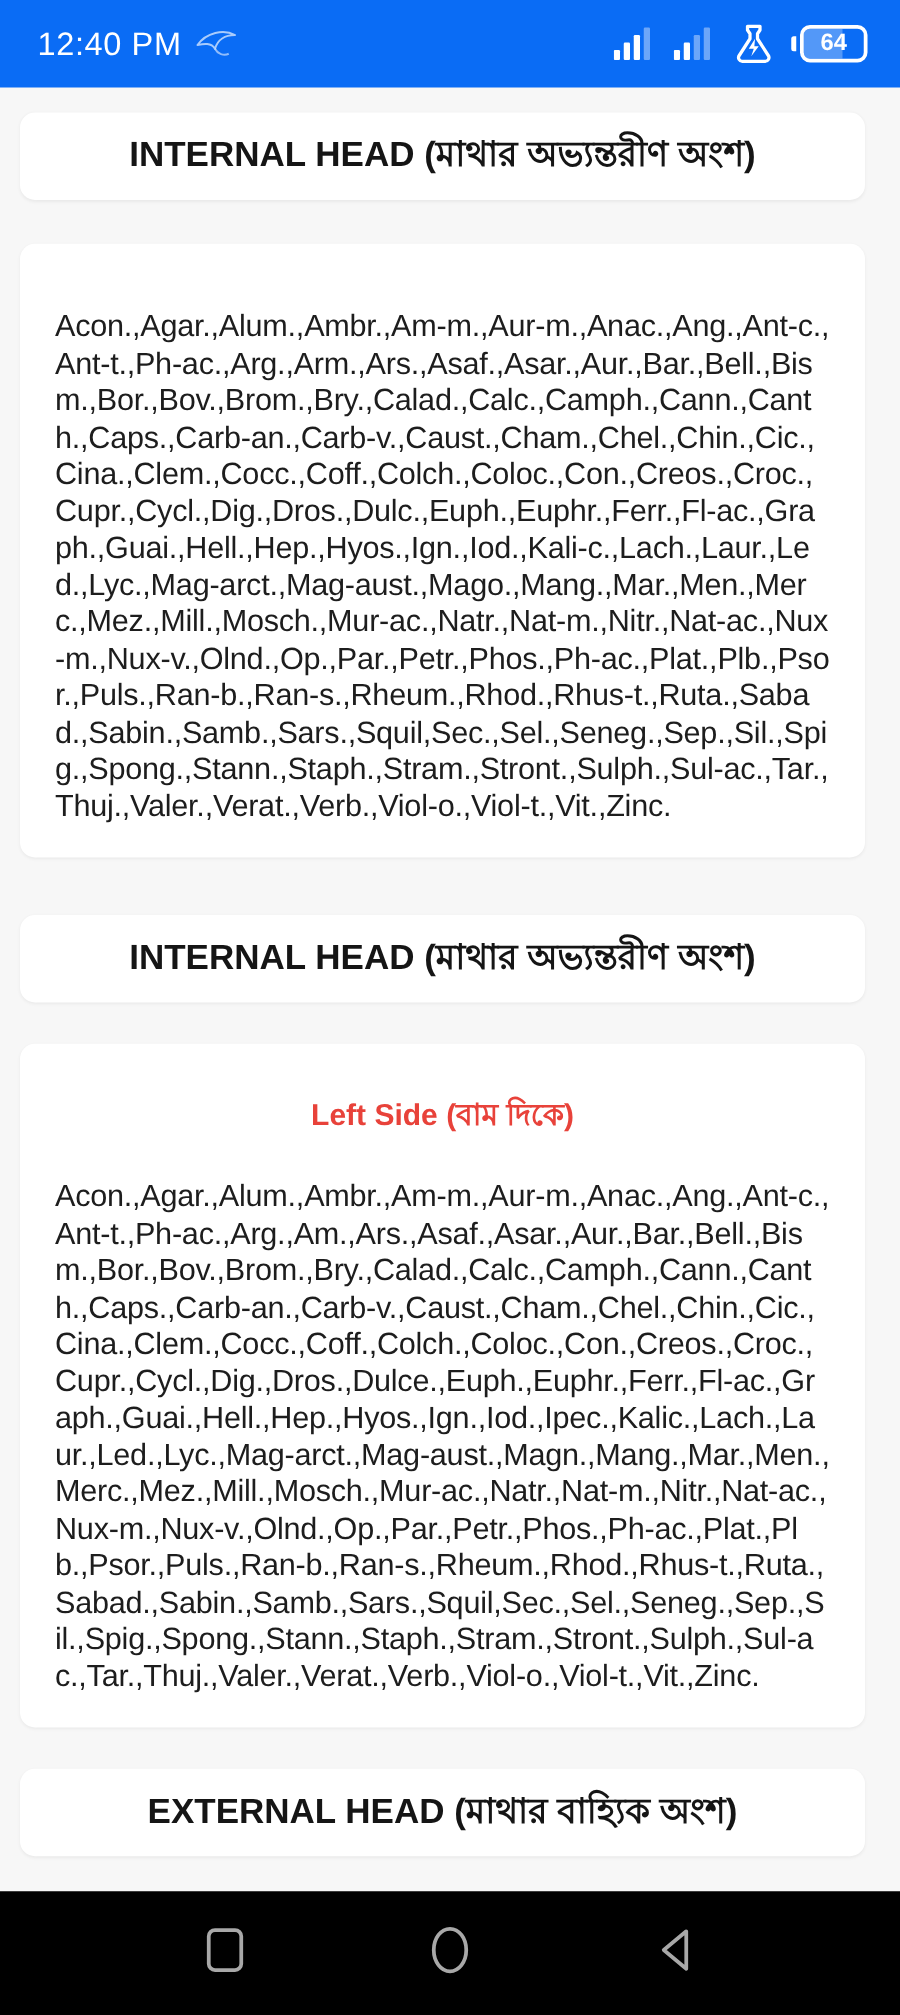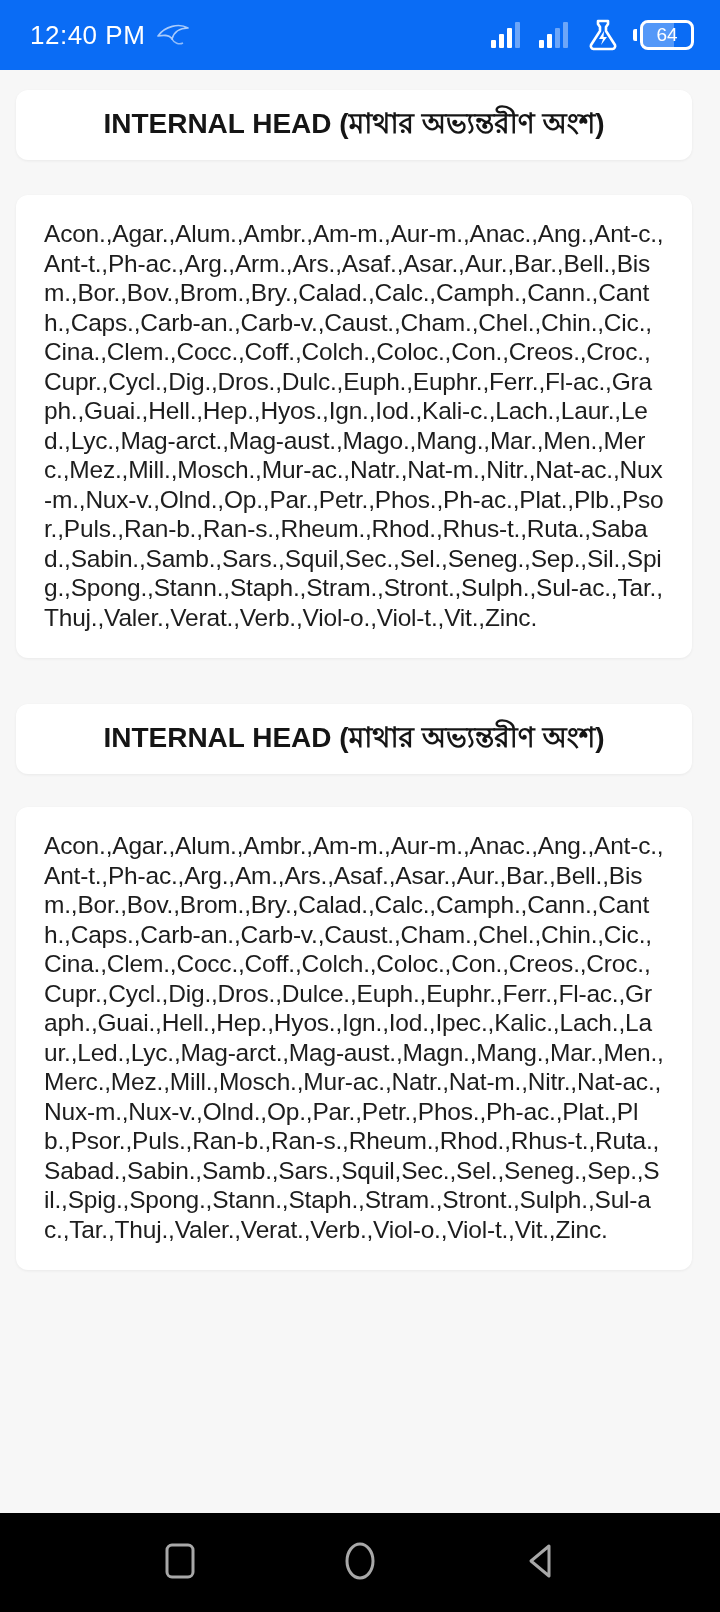--- a/index.html
+++ b/index.html
@@ -18,21 +18,21 @@
     background: #0a6cf5;
     display: flex; align-items: center; justify-content: space-between;
     padding: 0 26px 0 30px;
     color: #ffffff;
   }
   .sb-left { display: flex; align-items: center; gap: 10px; }
   .sb-time { font-size: 26px; letter-spacing: 0.5px; }
   .sb-right { display: flex; align-items: center; gap: 14px; }
   .sb-icon { display: flex; align-items: flex-end; }
   .battery {
-    position: relative; display: flex; align-items: center; gap: 3px;
+    position: relative; display: flex; align-items: center; gap: 3px; font-weight: bold;
   }
   .battery-cap { width: 4px; height: 12px; background: #ffffff; border-radius: 2px 0 0 2px; }
   .battery-body {
     position: relative; width: 54px; height: 30px;
     border: 3px solid #ffffff; border-radius: 8px;
     display: flex; align-items: center; justify-content: center;
     overflow: hidden;
   }
   .battery-fill {
     position: absolute; left: 0; top: 0; bottom: 0; width: 64%;
@@ -66,20 +66,21 @@
     font-size: 24px; font-weight: bold;
     margin: 14px 0 30px 0;
   }
   .remedies {
     font-size: 24.5px;
     line-height: 29.5px;
     letter-spacing: -0.2px;
     color: #1d1d1d;
     word-break: break-all;
     text-align: left;
+    margin-top: 28px;
   }
   
   .nav-bar {
     position: absolute; left: 0; right: 0; bottom: 0;
     height: 99px;
     background: #000000;
   }
   .nav-btn {
     position: absolute; top: 50%;
     transform: translate(-50%, -50%);
@@ -152,25 +153,29 @@
 
     <div class="gap-md"></div>
 
     <div class="heading-card">
       <span>INTERNAL HEAD (মাথার অভ্যন্তরীণ অংশ)</span>
     </div>
 
     <div class="gap-xs"></div>
 
     <div class="content-card">
+      <div class="subtitle">Left Side (বাম দিকে)</div>
       <div class="remedies">Acon.,Agar.,Alum.,Ambr.,Am-m.,Aur-m.,Anac.,Ang.,Ant-c.,Ant-t.,Ph-ac.,Arg.,Am.,Ars.,Asaf.,Asar.,Aur.,Bar.,Bell.,Bism.,Bor.,Bov.,Brom.,Bry.,Calad.,Calc.,Camph.,Cann.,Canth.,Caps.,Carb-an.,Carb-v.,Caust.,Cham.,Chel.,Chin.,Cic.,Cina.,Clem.,Cocc.,Coff.,Colch.,Coloc.,Con.,Creos.,Croc.,Cupr.,Cycl.,Dig.,Dros.,Dulce.,Euph.,Euphr.,Ferr.,Fl-ac.,Graph.,Guai.,Hell.,Hep.,Hyos.,Ign.,Iod.,Ipec.,Kalic.,Lach.,Laur.,Led.,Lyc.,Mag-arct.,Mag-aust.,Magn.,Mang.,Mar.,Men.,Merc.,Mez.,Mill.,Mosch.,Mur-ac.,Natr.,Nat-m.,Nitr.,Nat-ac.,Nux-m.,Nux-v.,Olnd.,Op.,Par.,Petr.,Phos.,Ph-ac.,Plat.,Plb.,Psor.,Puls.,Ran-b.,Ran-s.,Rheum.,Rhod.,Rhus-t.,Ruta.,Sabad.,Sabin.,Samb.,Sars.,Squil,Sec.,Sel.,Seneg.,Sep.,Sil.,Spig.,Spong.,Stann.,Staph.,Stram.,Stront.,Sulph.,Sul-ac.,Tar.,Thuj.,Valer.,Verat.,Verb.,Viol-o.,Viol-t.,Vit.,Zinc.</div>
     </div>
 
     <div class="gap-xs"></div>
 
+    <div class="heading-card">
+      <span>EXTERNAL HEAD (মাথার বাহ্যিক অংশ)</span>
+    </div>
 
   </div>
 
   <div class="nav-bar">
     <div class="nav-btn nav-recents">
       <span>
         <svg width="32" height="38" viewBox="0 0 32 38">
           <rect x="3" y="3" width="26" height="32" rx="5" fill="none" stroke="#a8a8a8" stroke-width="3"></rect>
         </svg>
       </span>

